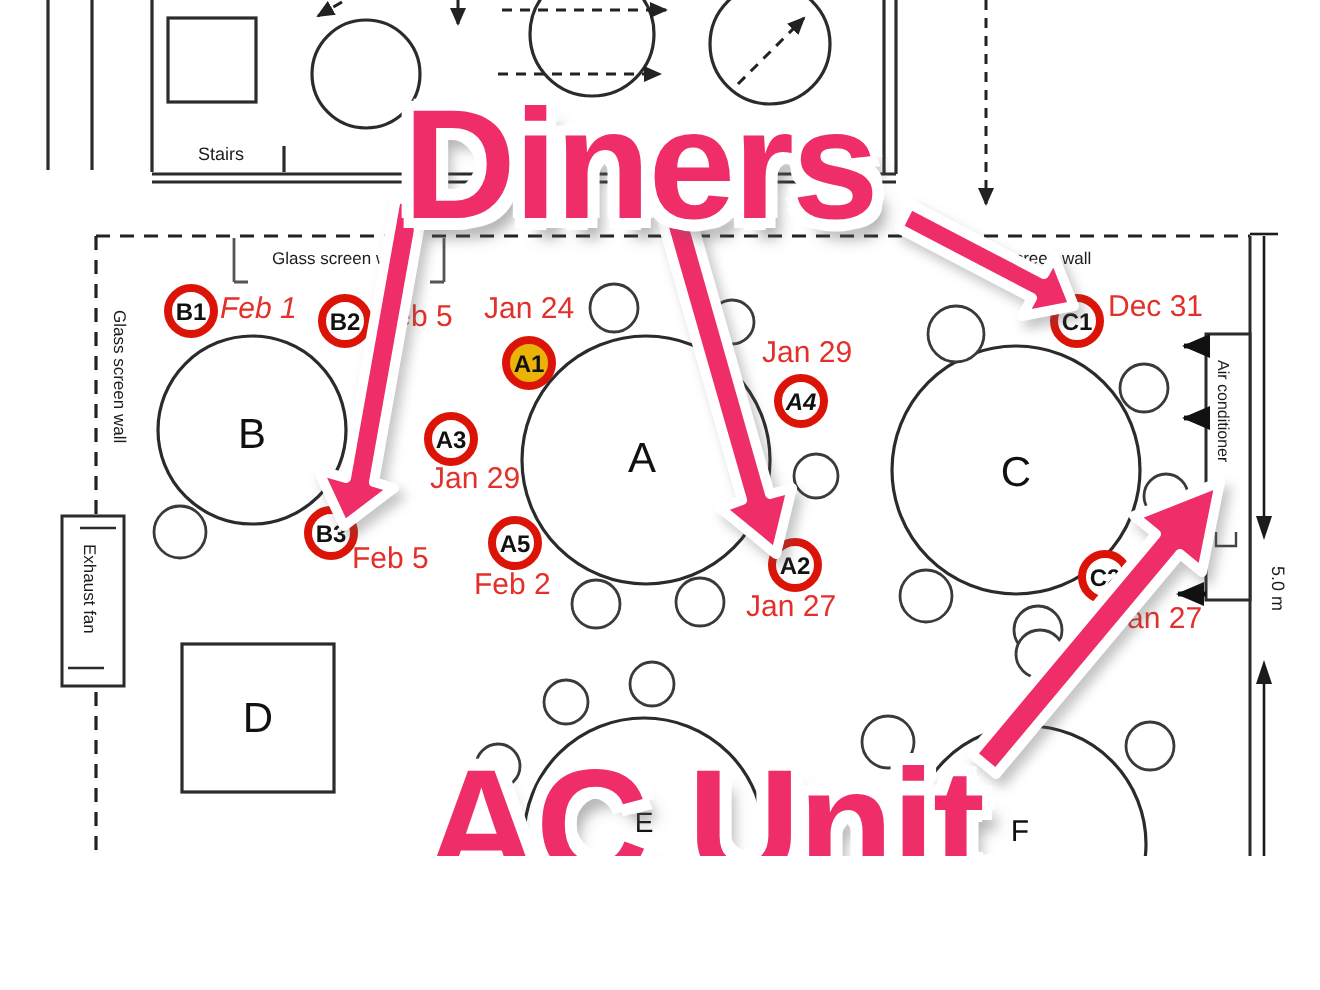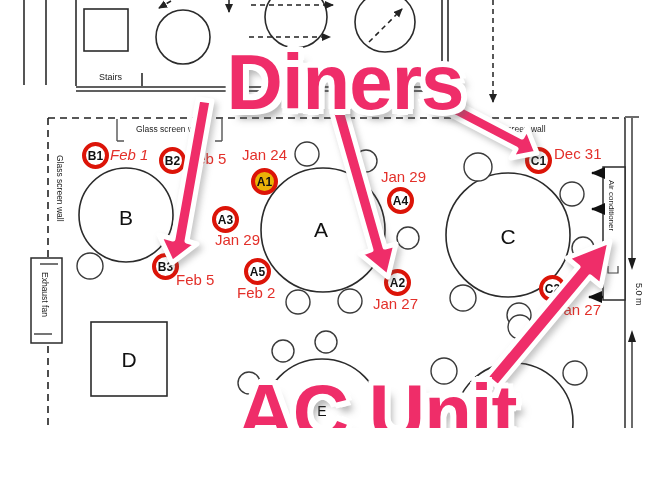--- a/index.html
+++ b/index.html
@@ -14,21 +14,21 @@
   .vtext{position:absolute;writing-mode:vertical-rl;color:#1c1c1c;white-space:nowrap;z-index:4;}
   .badge{position:absolute;box-sizing:border-box;width:27px;height:27px;border-radius:50%;
          border:4px solid #dc1408;background:#fff;color:#111;font-size:12px;font-weight:700;
          display:flex;align-items:center;justify-content:center;z-index:5;}
   .badge.amber{background:#eab308;}
   .ddate{position:absolute;color:#e3302a;font-size:15px;white-space:nowrap;z-index:5;}
   .bigtext{position:absolute;z-index:7;color:#ef2d69;font-weight:bold;font-size:78px;line-height:1;
            letter-spacing:-1px;white-space:nowrap;transform:translateX(-50%);
            text-shadow:-5px -5px 0 #fff,5px -5px 0 #fff,-5px 5px 0 #fff,5px 5px 0 #fff,
                        -6px 0 0 #fff,6px 0 0 #fff,0 -6px 0 #fff,0 6px 0 #fff,
-                       7px 10px 7px rgba(100,100,100,.5);margin-left:25px;}
+                       7px 10px 7px rgba(100,100,100,.5);}
 </style>
 </head>
 <body>
 
 <div id="canvas">
 
   <svg id="base" width="660" height="495" viewBox="0 0 660 495">
     <defs>
       <marker id="mDash" markerUnits="userSpaceOnUse" markerWidth="10" markerHeight="9" refX="8" refY="4" orient="auto">
         <path d="M0,0 L9,4 L0,8 Z" fill="#222"></path>
@@ -149,21 +149,21 @@
 
   <div class="badge amber" style="left:251px;top:168px;">A1</div>
   <div class="ddate" style="left:242px;top:146px;">Jan 24</div>
 
   <div class="badge" style="left:384px;top:269px;">A2</div>
   <div class="ddate" style="left:373px;top:295px;">Jan 27</div>
 
   <div class="badge" style="left:212px;top:206px;">A3</div>
   <div class="ddate" style="left:215px;top:231px;">Jan 29</div>
 
-  <div class="badge" style="left:387px;top:187px;">A4</div>
+  <div class="badge" style="left:387px;top:187px;font-style:italic;">A4</div>
   <div class="ddate" style="left:381px;top:168px;">Jan 29</div>
 
   <div class="badge" style="left:244px;top:258px;">A5</div>
   <div class="ddate" style="left:237px;top:284px;">Feb 2</div>
 
   <div class="badge" style="left:82px;top:142px;">B1</div>
   <div class="ddate" style="left:110px;top:146px;font-style:italic;">Feb 1</div>
 
   <div class="badge" style="left:159px;top:147px;">B2</div>
   <div class="ddate" style="left:188px;top:150px;">Feb 5</div>

